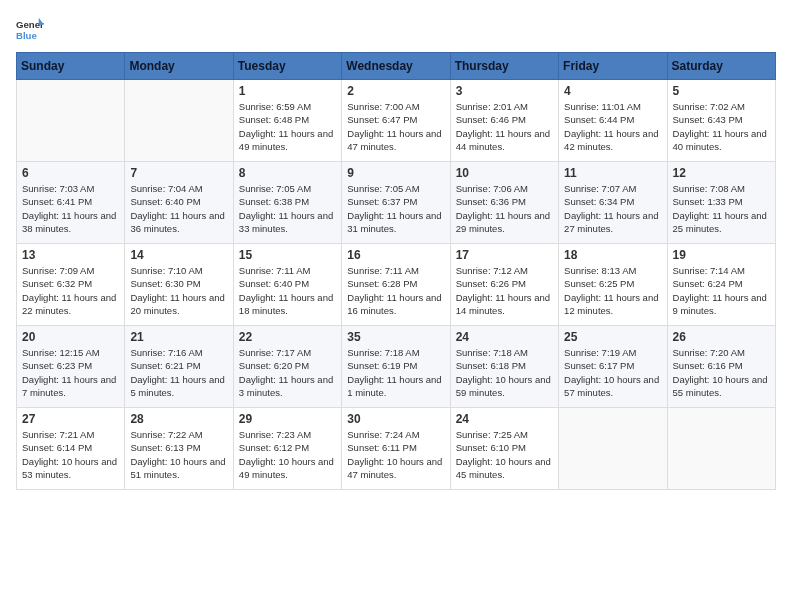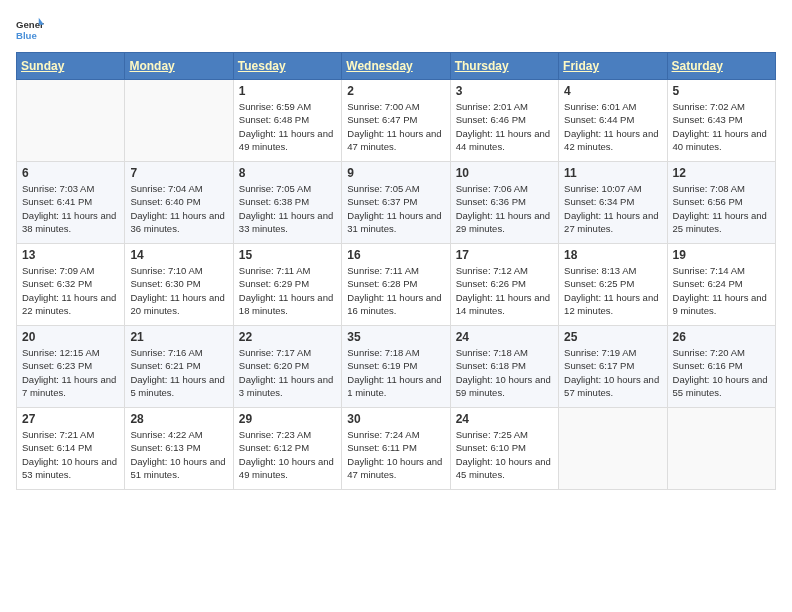--- a/index.html
+++ b/index.html
@@ -37,27 +37,26 @@
       font-size: 14px;
       color: #555;
     }
     .calendar {
       width: 100%;
       border-collapse: collapse;
       border: 1px solid #ccc;
     }
     .calendar th {
       background-color: #4a7ebf;
-      color: #fef9c3;
+      color: #0f172a;
       font-size: 12px;
       font-weight: bold;
       padding: 6px 4px;
       text-align: left;
       border: 1px solid #3a6aaa;
-      text-decoration: underline;
     }
     .calendar td {
       vertical-align: top;
       font-size: 10px;
       color: #333;
       padding: 4px 5px;
       border: 1px solid #ddd;
       width: calc(100% / 7);
       height: 82px;
     }
@@ -126,21 +125,21 @@
 Daylight: 11 hours and 47 minutes.</div>
         </td>
         <td>
           <span class="day-num">3</span>
           <div class="day-info">Sunrise: 2:01 AM
 Sunset: 6:46 PM
 Daylight: 11 hours and 44 minutes.</div>
         </td>
         <td>
           <span class="day-num">4</span>
-          <div class="day-info">Sunrise: 6:01 AM
+          <div class="day-info">Sunrise: 11:01 AM
 Sunset: 6:44 PM
 Daylight: 11 hours and 42 minutes.</div>
         </td>
         <td>
           <span class="day-num">5</span>
           <div class="day-info">Sunrise: 7:02 AM
 Sunset: 6:43 PM
 Daylight: 11 hours and 40 minutes.</div>
         </td>
       </tr>
@@ -170,48 +169,48 @@
 Daylight: 11 hours and 31 minutes.</div>
         </td>
         <td>
           <span class="day-num">10</span>
           <div class="day-info">Sunrise: 7:06 AM
 Sunset: 6:36 PM
 Daylight: 11 hours and 29 minutes.</div>
         </td>
         <td>
           <span class="day-num">11</span>
-          <div class="day-info">Sunrise: 10:07 AM
+          <div class="day-info">Sunrise: 7:07 AM
 Sunset: 6:34 PM
 Daylight: 11 hours and 27 minutes.</div>
         </td>
         <td>
           <span class="day-num">12</span>
           <div class="day-info">Sunrise: 7:08 AM
-Sunset: 6:56 PM
+Sunset: 1:33 PM
 Daylight: 11 hours and 25 minutes.</div>
         </td>
       </tr>
       <tr>
         <td>
           <span class="day-num">13</span>
           <div class="day-info">Sunrise: 7:09 AM
 Sunset: 6:32 PM
 Daylight: 11 hours and 22 minutes.</div>
         </td>
         <td>
           <span class="day-num">14</span>
           <div class="day-info">Sunrise: 7:10 AM
 Sunset: 6:30 PM
 Daylight: 11 hours and 20 minutes.</div>
         </td>
         <td>
           <span class="day-num">15</span>
           <div class="day-info">Sunrise: 7:11 AM
-Sunset: 6:29 PM
+Sunset: 6:40 PM
 Daylight: 11 hours and 18 minutes.</div>
         </td>
         <td>
           <span class="day-num">16</span>
           <div class="day-info">Sunrise: 7:11 AM
 Sunset: 6:28 PM
 Daylight: 11 hours and 16 minutes.</div>
         </td>
         <td>
           <span class="day-num">17</span>
@@ -278,21 +277,21 @@
       </tr>
       <tr>
         <td>
           <span class="day-num">27</span>
           <div class="day-info">Sunrise: 7:21 AM
 Sunset: 6:14 PM
 Daylight: 10 hours and 53 minutes.</div>
         </td>
         <td>
           <span class="day-num">28</span>
-          <div class="day-info">Sunrise: 4:22 AM
+          <div class="day-info">Sunrise: 7:22 AM
 Sunset: 6:13 PM
 Daylight: 10 hours and 51 minutes.</div>
         </td>
         <td>
           <span class="day-num">29</span>
           <div class="day-info">Sunrise: 7:23 AM
 Sunset: 6:12 PM
 Daylight: 10 hours and 49 minutes.</div>
         </td>
         <td>

